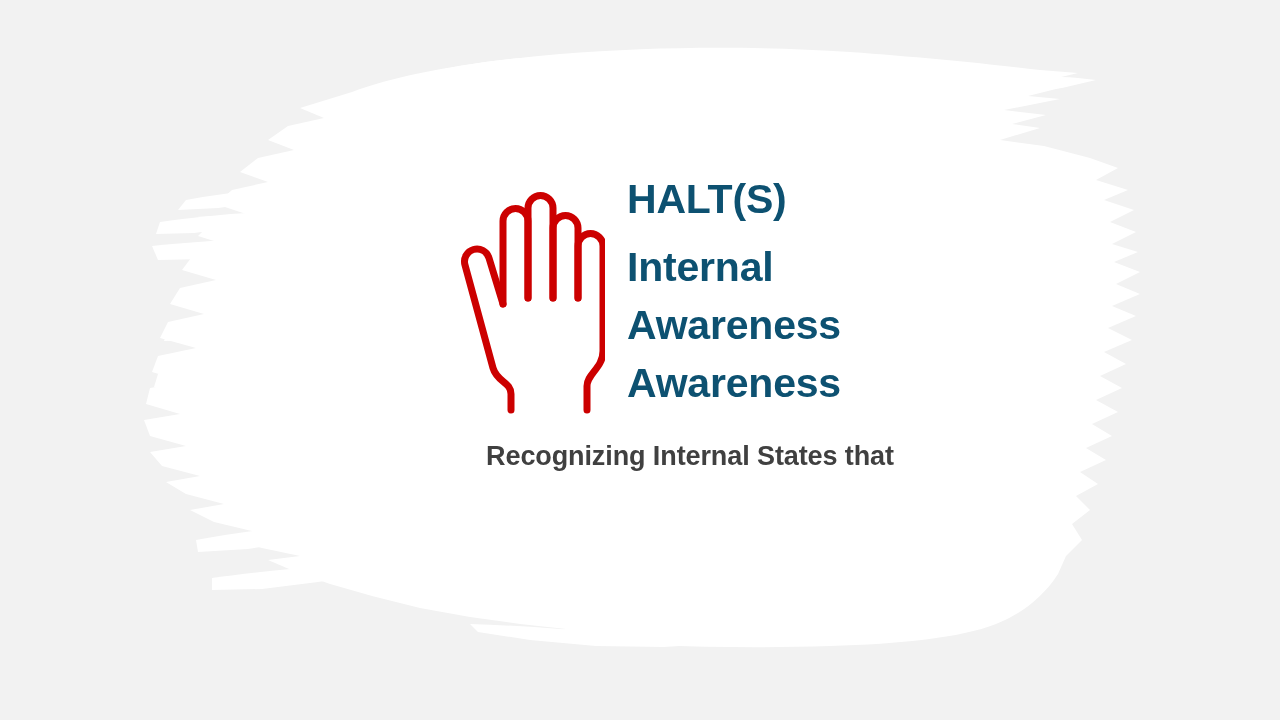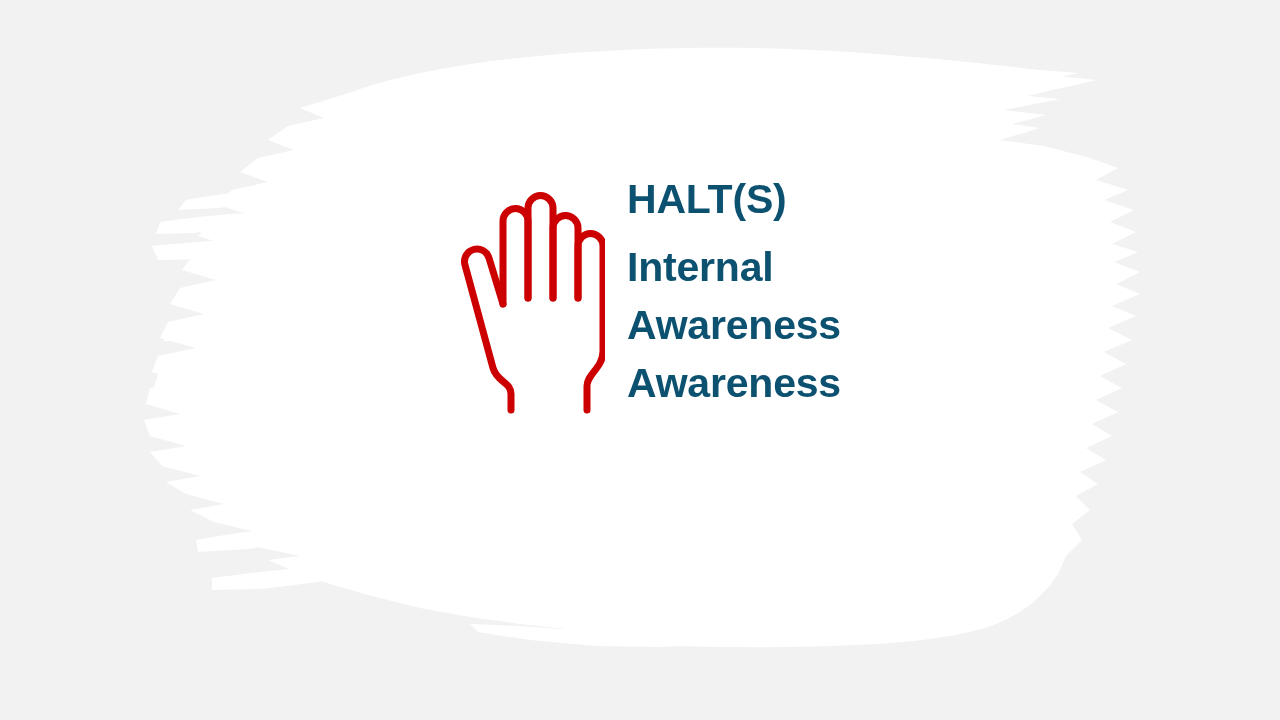--- a/index.html
+++ b/index.html
@@ -358,16 +358,17 @@
       <div id="title-block">
         <div class="title-line" id="title-halts">HALT(S)</div>
         <div class="title-line">Internal</div>
         <div class="title-line">Awareness</div>
         <div class="title-line">Awareness</div>
       </div>
 
     </div>
 
     <div id="subtitle-block">
+      <div class="subtitle-line">Recognizing Internal States that</div>
     </div>
 
   </div>
 </div>
 
 </body></html>

